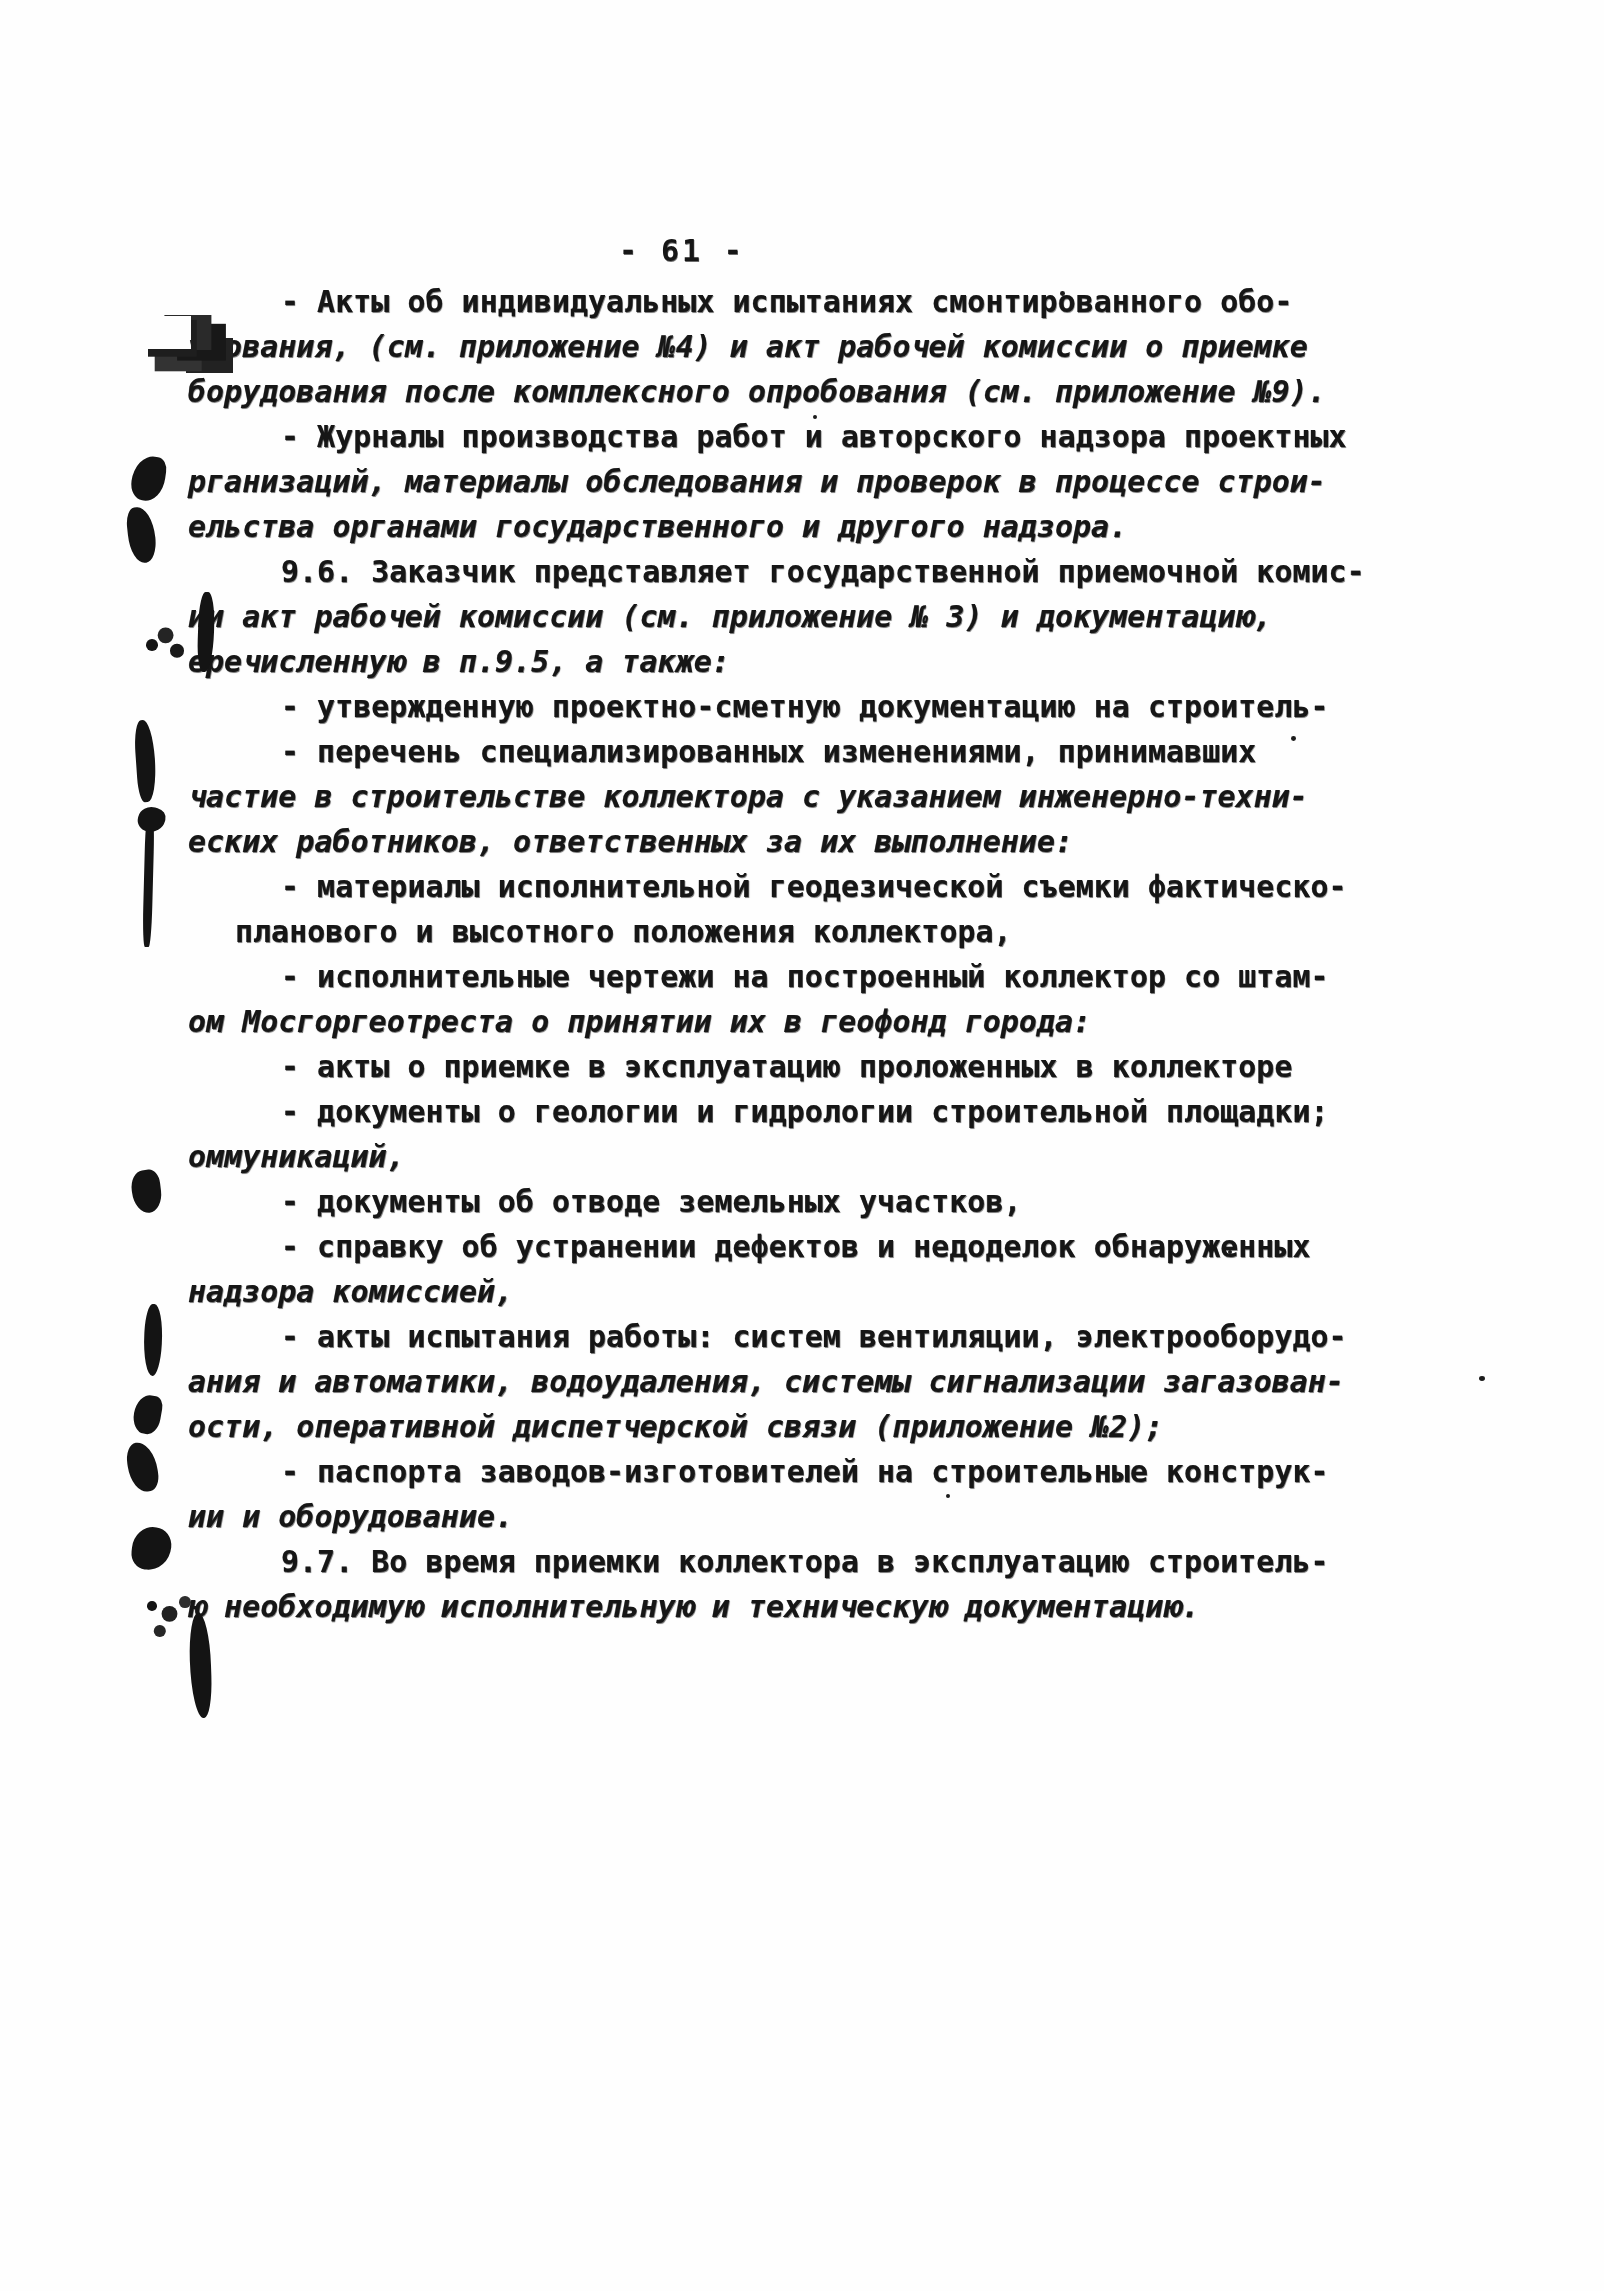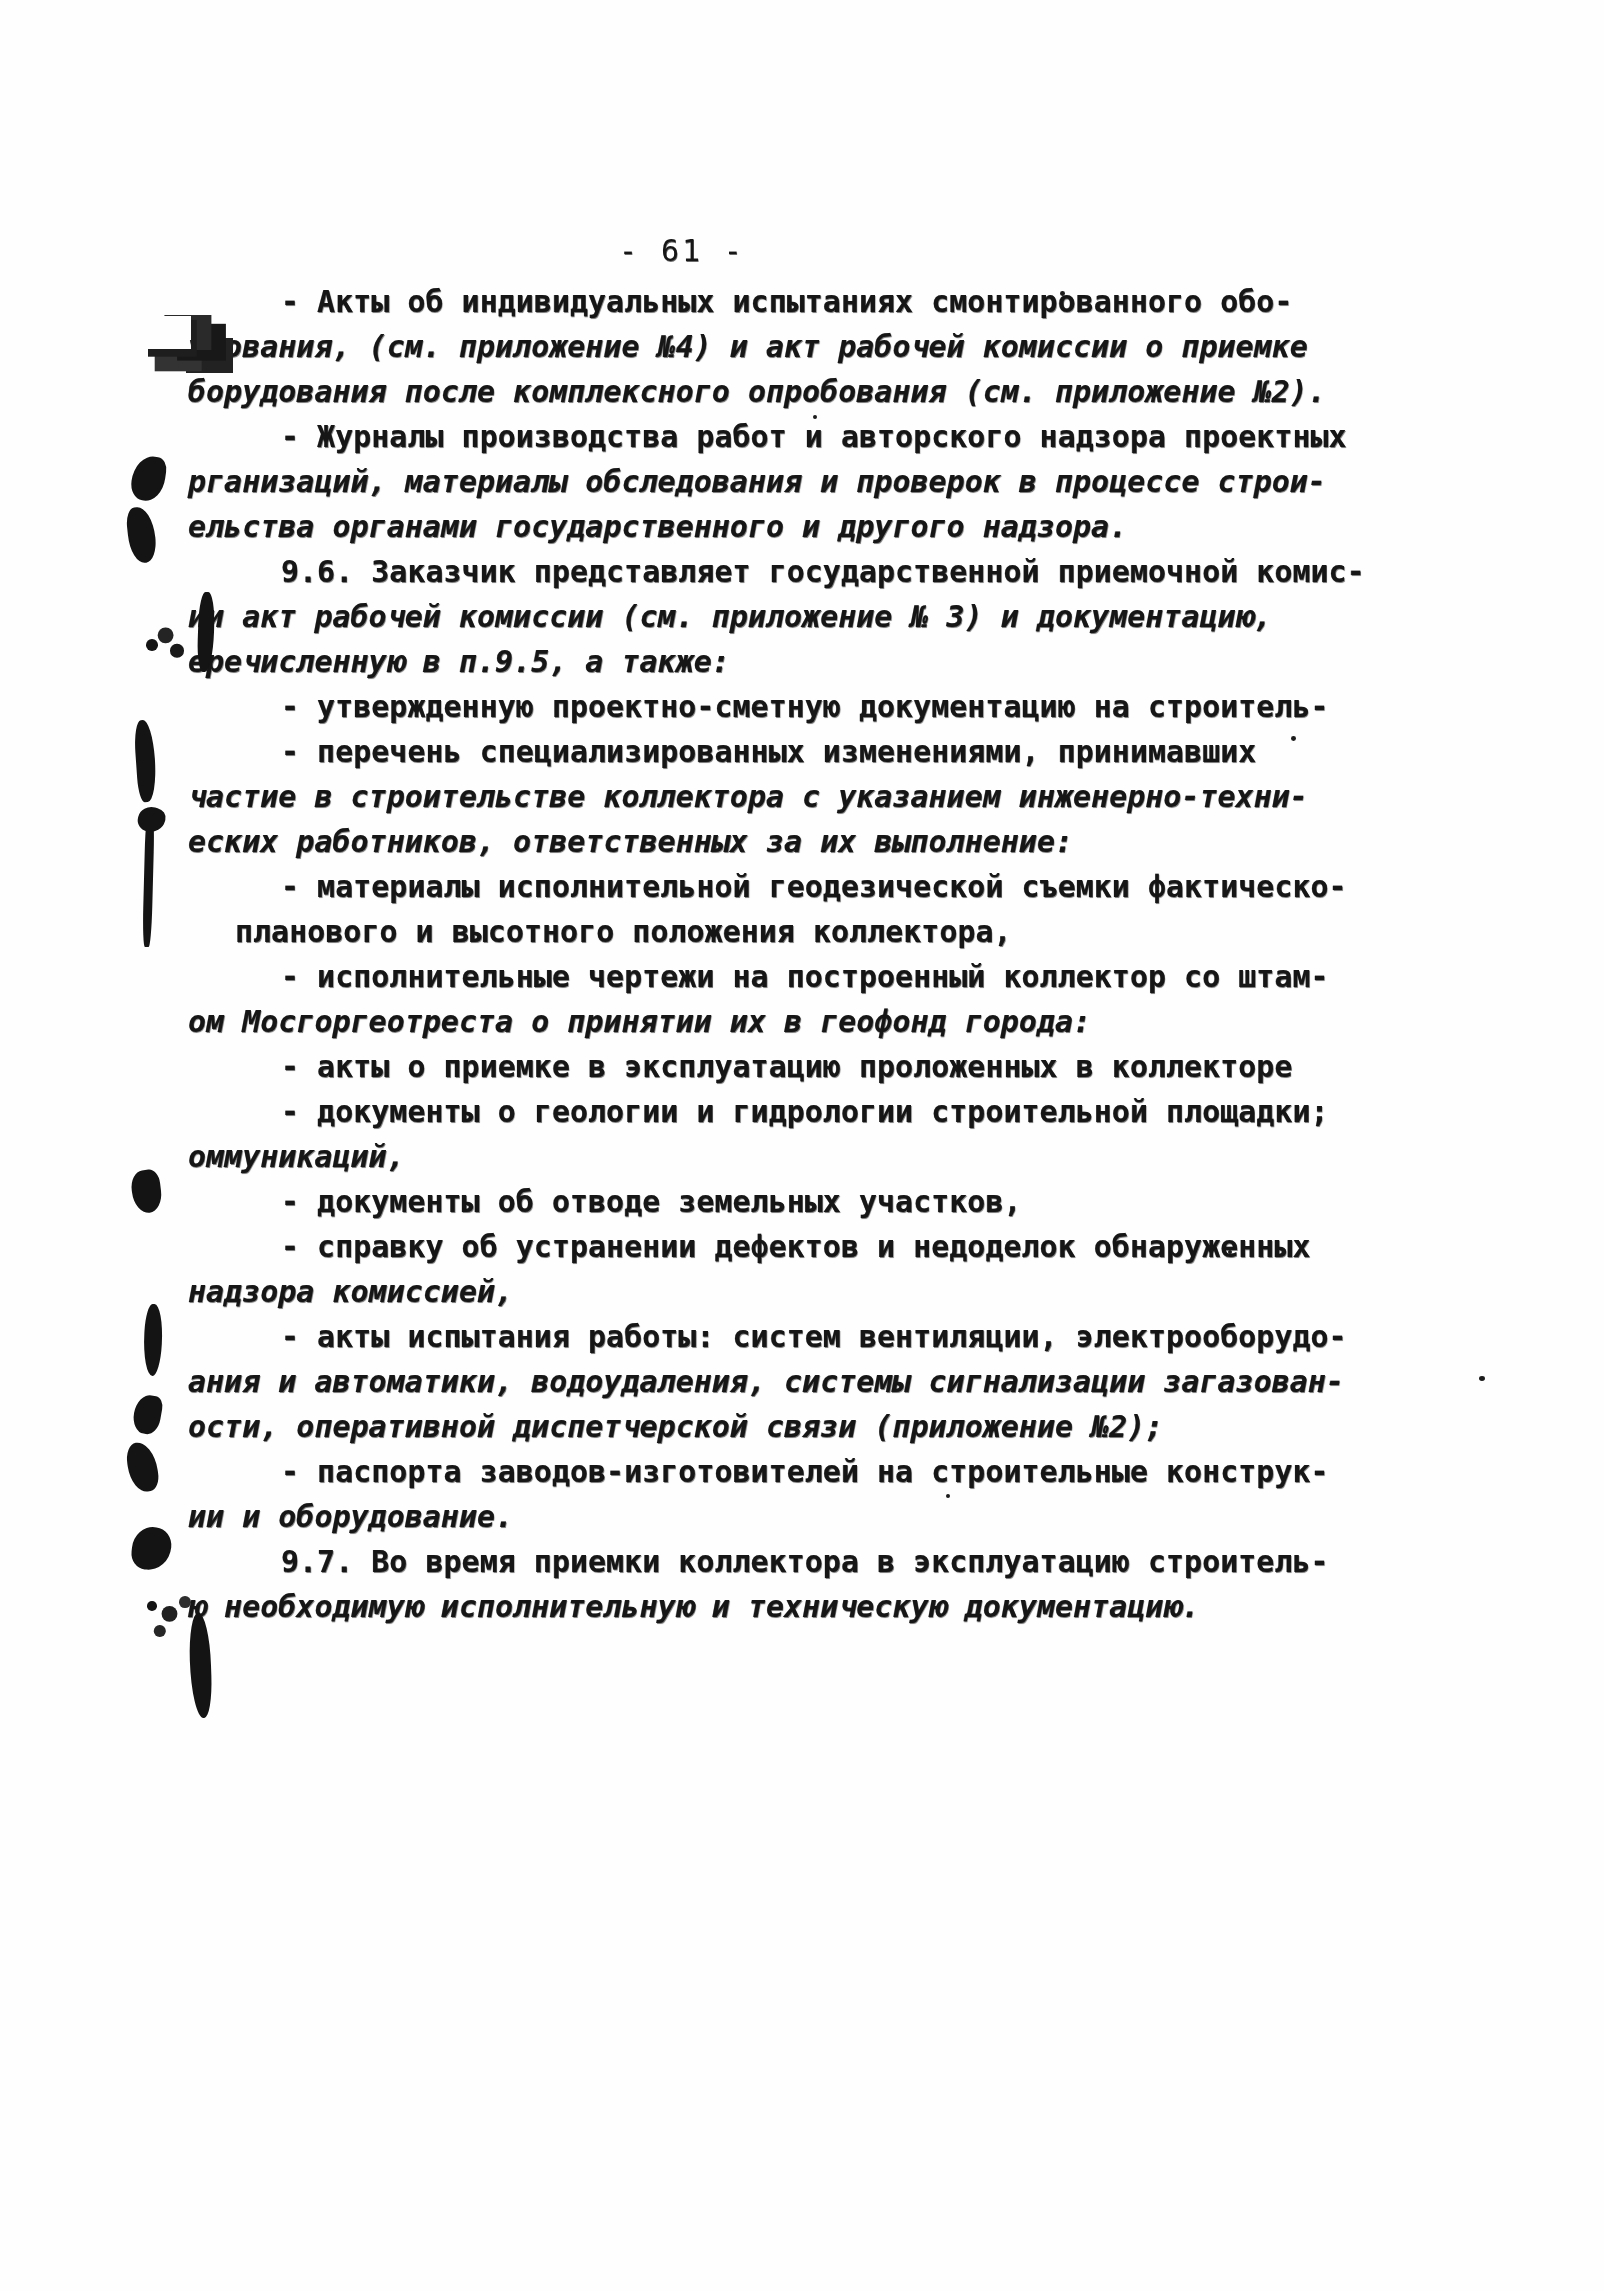--- a/index.html
+++ b/index.html
@@ -7,21 +7,21 @@
     position:relative;
     width:1604px;height:2291px;
     background:#fefefe;
     overflow:hidden;
     font-family:"DejaVu Sans Mono","Liberation Mono",monospace;
     color:#161616;
   }
   .pageno{
     position:absolute;
     left:619px;top:233px;
-    font-size:30px;font-weight:normal;
+    font-size:30px;font-weight:bold;
     letter-spacing:2.9px;
     text-shadow:0.5px 0.8px 0.6px rgba(10,10,10,0.6);
   }
   .text-block{
     position:absolute;
     left:188px;top:279px;
     width:1261px;
   }
   .line{
     height:45px;line-height:45px;
@@ -39,21 +39,21 @@
 </head>
 <body>
 
 <div class="page">
 
   <div class="pageno">- 61 -</div>
 
   <div class="text-block">
       <div class="line ind1">- Акты об индивидуальных испытаниях смонтированного обо-</div>
       <div class="line ind0">удования, (см. приложение №4) и акт рабочей комиссии о приемке</div>
-      <div class="line ind0">борудования после комплексного опробования (см. приложение №2).</div>
+      <div class="line ind0">борудования после комплексного опробования (см. приложение №9).</div>
       <div class="line ind1">- Журналы производства работ и авторского надзора проектных</div>
       <div class="line ind0">рганизаций, материалы обследования и проверок в процессе строи-</div>
       <div class="line ind0">ельства органами государственного и другого надзора.</div>
       <div class="line ind1">9.6. Заказчик представляет государственной приемочной комис-</div>
       <div class="line ind0">ии акт рабочей комиссии (см. приложение № 3) и документацию,</div>
       <div class="line ind0">еречисленную в п.9.5, а также:</div>
       <div class="line ind1">- утвержденную проектно-сметную документацию на строитель-</div>
       <div class="line ind1">- перечень специализированных изменениями, принимавших</div>
       <div class="line ind0">частие в строительстве коллектора с указанием инженерно-техни-</div>
       <div class="line ind0">еских работников, ответственных за их выполнение:</div>

